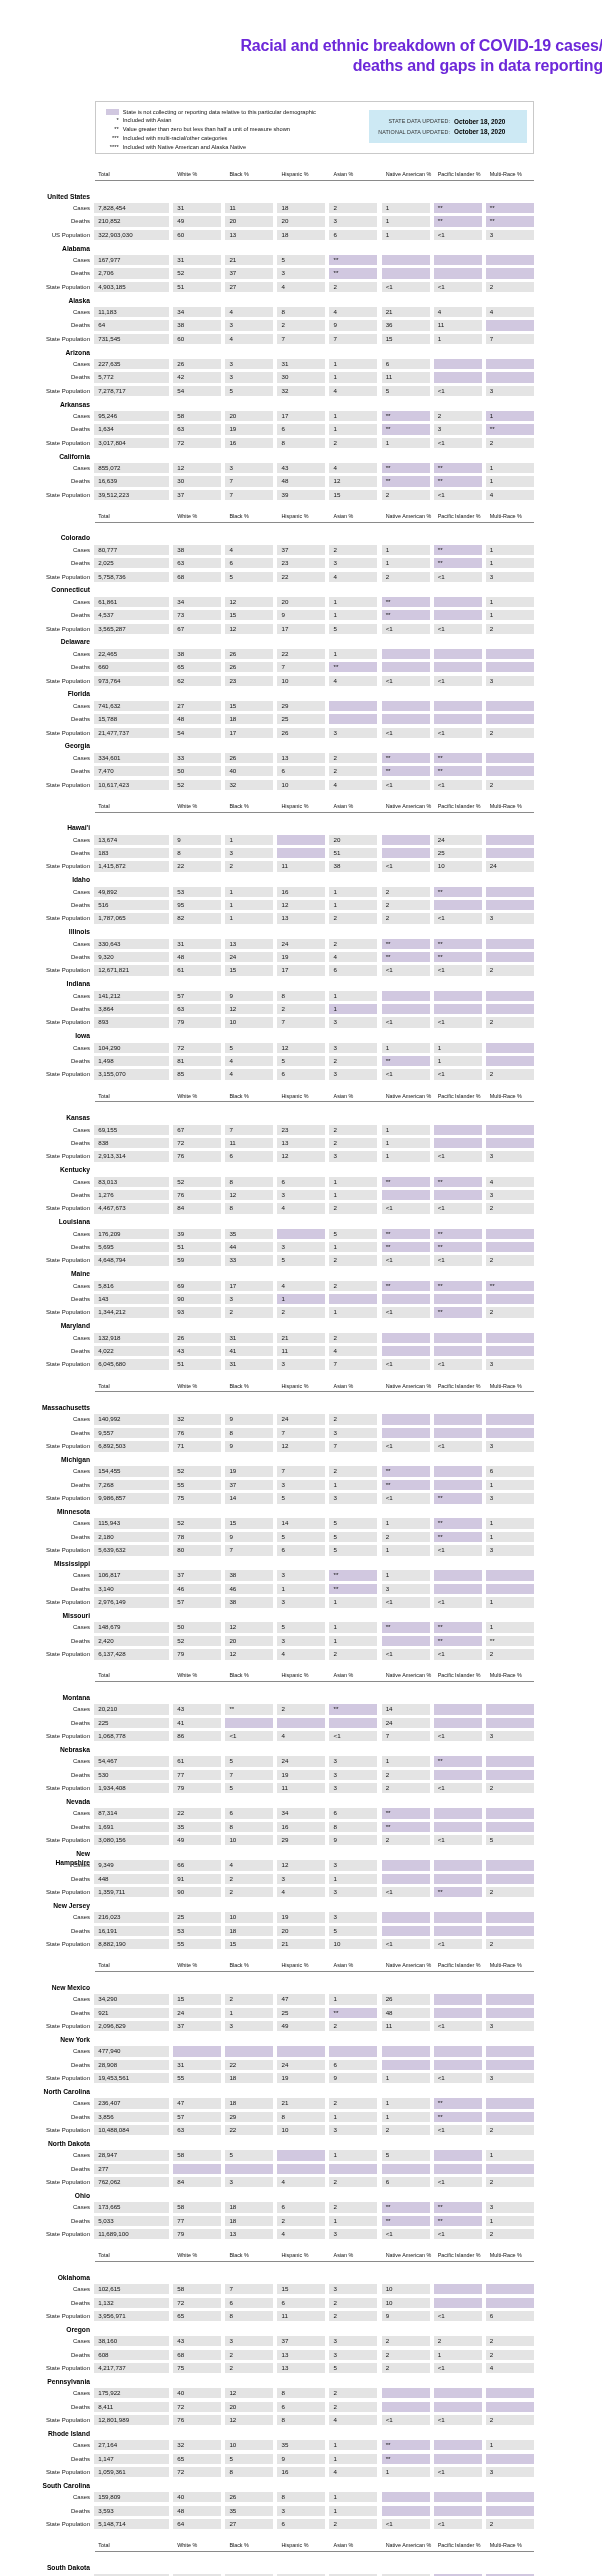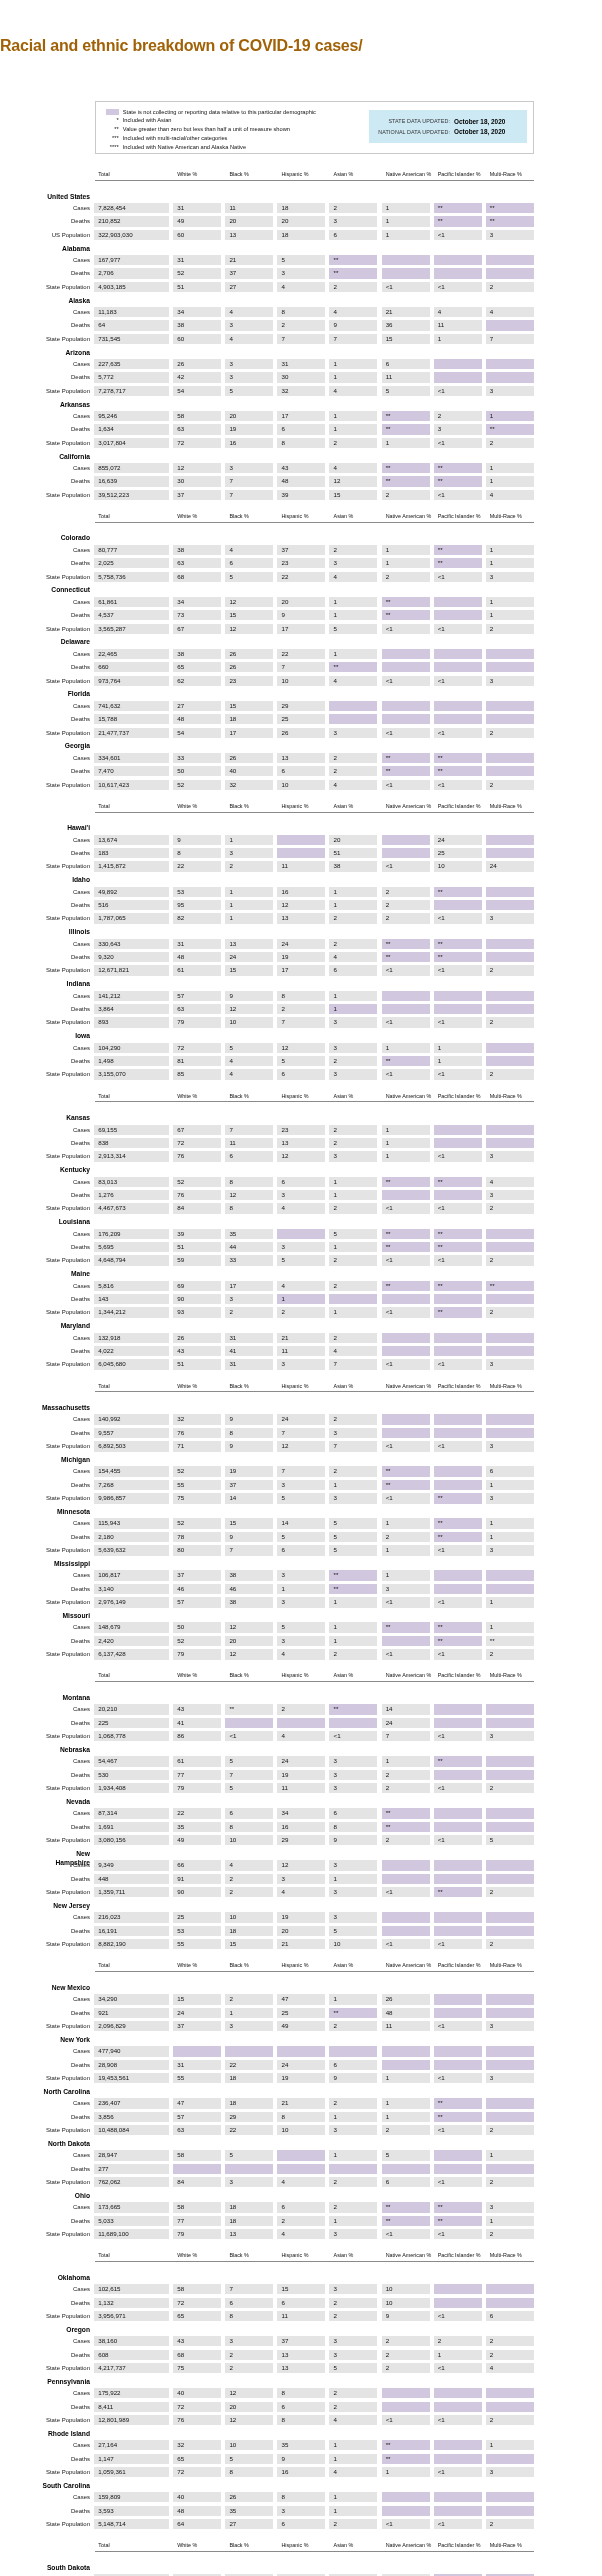--- a/index.html
+++ b/index.html
@@ -1,21 +1,21 @@
 <!DOCTYPE html>
 <html style="font-size:8.2px"><head>
 <meta charset="utf-8">
 <style>
   :root{ --purple:#d1c8e0; --cellgray:#e4e4e4; --bluebox:#cde9f4; }
   html,body{margin:0;padding:0;background:#fff;}
   .page{position:relative;width:603px;height:3143px;background:#ffffff;
         font-family:"Liberation Sans",sans-serif;color:#111;overflow:hidden;}
 
-  .title{position:absolute;top:36px;left:0;width:100%;text-align:left;
-         font-size:16px;line-height:20px;font-weight:bold;letter-spacing:-0.2px;color:#a16207;}
+  .title{position:absolute;top:36px;left:0;width:100%;text-align:right;
+         font-size:16px;line-height:20px;font-weight:bold;letter-spacing:-0.2px;color:#6d28d9;}
 
   .legendbox{position:absolute;top:101px;left:95px;width:439px;height:53px;
              border:0.5px solid #c9c9c9;box-sizing:border-box;background:#fff;}
   .legend-lines{position:absolute;top:5.2px;left:7.2px;}
   .lline{display:flex;align-items:center;height:8.8px;font-size:5.7px;color:#111;}
   .lmark{width:15.5px;text-align:right;margin-right:4.1px;flex:0 0 15.5px;font-size:5.7px;}
   .swatch{display:inline-block;width:12.4px;height:6.2px;background:var(--purple);vertical-align:middle;}
   .updated{position:absolute;left:273px;top:8.2px;width:158px;height:33px;background:var(--bluebox);
            display:grid;grid-template-columns:81px auto;align-content:center;row-gap:3.6px;column-gap:4.1px;}
   .ulabel{text-align:right;font-size:5.4px;color:#333;align-self:center;letter-spacing:0.1px;}
@@ -34,20 +34,21 @@
   .cell{background:var(--cellgray);font-size:6.2px;line-height:10.3px;padding-left:4.1px;overflow:hidden;color:#111;}
   .cell.nodata{background:var(--purple);}
 </style>
 </head>
 <body>
 
 <div class="page">
 
   <div class="title">
     <div>Racial and ethnic breakdown of COVID-19 cases/</div>
+    <div>deaths and gaps in data reporting</div>
   </div>
 
   <div class="legendbox">
     <div class="legend-lines">
       <div class="lline">
         <span class="lmark"><span class="swatch"></span></span>
         <span>State is not collecting or reporting data relative to this particular demographic</span>
       </div>
       <div class="lline">
         <span class="lmark">*</span>

